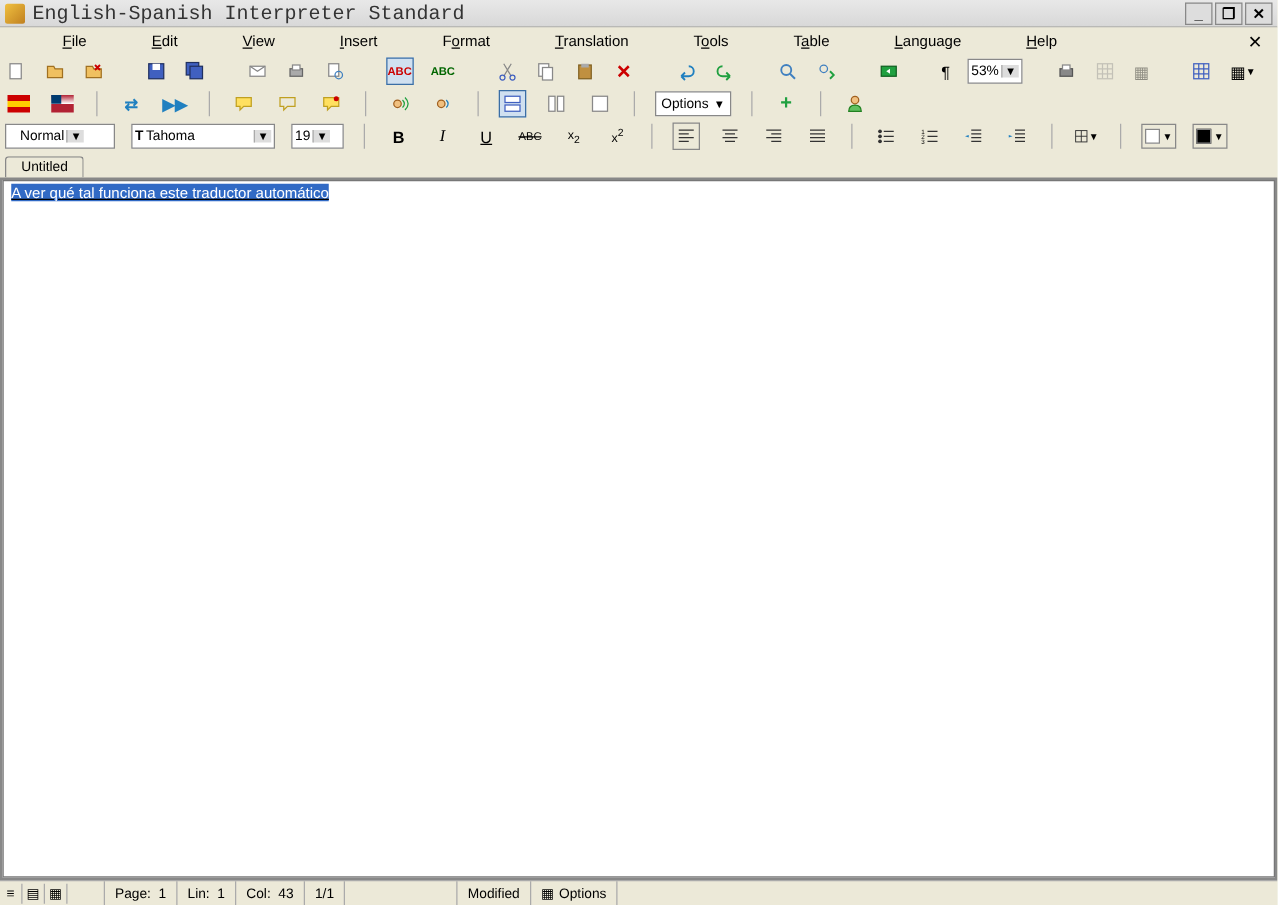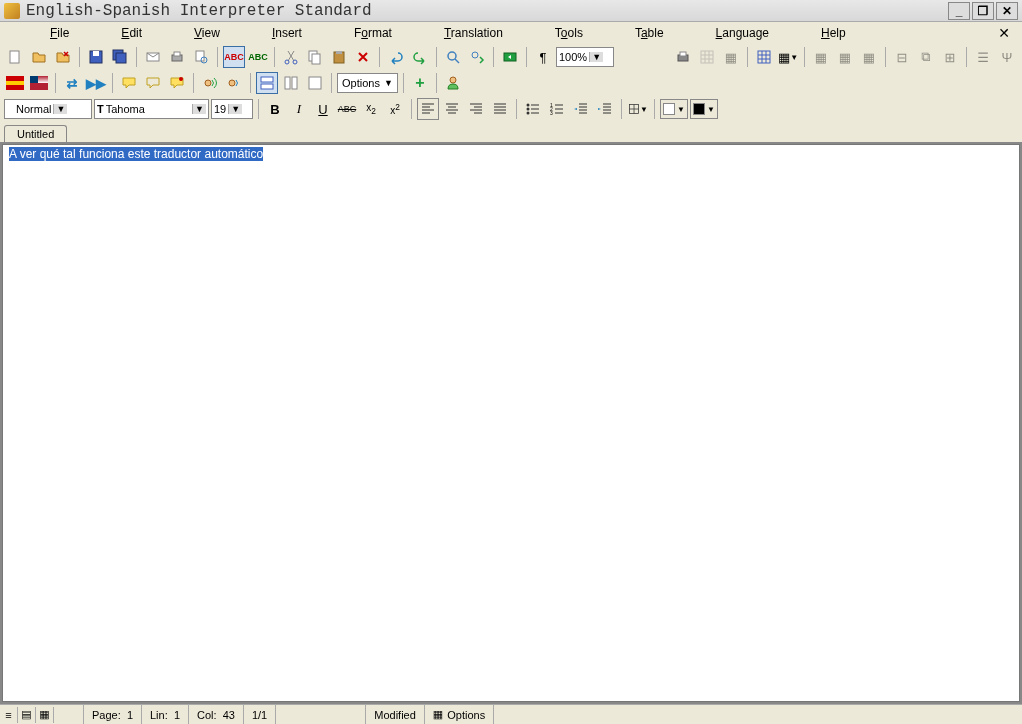--- a/index.html
+++ b/index.html
@@ -6,29 +6,29 @@
 body { font-family: Tahoma, sans-serif; font-size: 11px; background: #ece9d8; width: 1022px; height: 724px; overflow: hidden; display: flex; flex-direction: column; }
 .titlebar { background: linear-gradient(to bottom, #e8e8e8, #d8d8d8); height: 22px; display: flex; align-items: center; padding: 0 4px; border-bottom: 1px solid #aaa; }
 .titlebar .icon { width: 16px; height: 16px; background: linear-gradient(135deg, #f0c040, #c08020); margin-right: 6px; border-radius: 2px; }
 .titlebar .title { flex: 1; font-size: 16px; color: #333; font-family: Liberation Mono, monospace; }
 .winbtns { display: flex; gap: 2px; }
 .winbtn { width: 22px; height: 18px; border: 1px solid #888; background: #ddd; display: flex; align-items: center; justify-content: center; font-weight: bold; font-size: 12px; cursor: pointer; }
 .menubar { display: flex; align-items: center; padding: 2px 6px; background: #ece9d8; height: 22px; font-size: 12px; }
 .menuitem { padding: 2px 8px; cursor: pointer; margin-left: 36px; }
 .menuitem u { text-decoration: underline; }
 .menubar .closex { margin-left: auto; padding: 0 6px; cursor: pointer; font-size: 14px; }
-.toolbar { display: flex; align-items: center; padding: 2px 4px; background: #ece9d8; gap: 2px; flex-wrap: nowrap; min-height: 26px; }
+.toolbar { display: flex; align-items: center; padding: 2px 4px; background: #ece9d8; gap: 13px; flex-wrap: nowrap; min-height: 26px; }
 .tbtn { width: 22px; height: 22px; border: 1px solid transparent; display: flex; align-items: center; justify-content: center; cursor: pointer; font-size: 13px; }
 .tbtn.disabled { opacity: 0.4; cursor: default; }
 .sep { width: 1px; height: 20px; background: #aaa; margin: 0 3px; }
 .combo { border: 1px solid #888; background: #fff; height: 20px; display: flex; align-items: center; padding: 0 2px; font-size: 11px; }
 .combo .arrow { width: 14px; text-align: center; background: #ddd; border-left: 1px solid #aaa; margin-left: 2px; cursor: pointer; font-size: 9px; }
 .tab-row { display: flex; align-items: flex-end; padding: 0 4px; background: #ece9d8; height: 20px; }
 .tab { padding: 2px 12px; background: #ece9d8; border: 1px solid #888; border-bottom: none; font-size: 11px; cursor: pointer; border-radius: 3px 3px 0 0; }
-.editor-container { flex: 1; display: flex; flex-direction: column; background: #888; gap: 13px; padding: 2px; }
+.editor-container { flex: 1; display: flex; flex-direction: column; background: #888; gap: 13px; padding: 2px; text-decoration: underline; }
 .editor { flex: 1; background: #fff; border: 1px solid #777; padding: 2px 6px; font-size: 12px; overflow: auto; position: relative; }
 .selected-text { background: #316ac5; color: #fff; }
 .statusbar { height: 20px; display: flex; align-items: center; background: #ece9d8; border-top: 1px solid #aaa; font-size: 11px; }
 .statusbar .cell { padding: 0 8px; border-right: 1px solid #aaa; height: 100%; display: flex; align-items: center; }
 .sicon { width: 18px; height: 16px; display: flex; align-items: center; justify-content: center; cursor: pointer; border-right: 1px solid #aaa; }
 .flag { width: 18px; height: 14px; display: inline-block; }
 .flag.es { background: linear-gradient(to bottom, #c00 33%, #fc0 33%, #fc0 66%, #c00 66%); }
 .flag.us { background: linear-gradient(to bottom, #b22234, #fff 50%, #b22234 50%); position: relative; }
 .flag.us::before { content: ''; position: absolute; width: 8px; height: 7px; background: #003b6f; }
 svg { width: 16px; height: 16px; }
@@ -173,21 +173,21 @@
       <svg viewBox="0 0 16 16">
         <rect x="2" y="4" width="12" height="8" fill="#20a040" stroke="#106020"></rect>
         <path d="M6 8l3-2v4z" fill="#fff"></path>
       </svg>
     </div>
   <div class="sep"></div>
   <div class="tbtn">
       <span style="font-size:13px">¶</span>
     </div>
   <div class="combo" style="width:58px;">
-      <span>100%</span>
+      <span>53%</span>
       <span class="arrow">▼</span>
     </div>
   <div style="flex:1"></div>
   <div class="tbtn">
       <svg viewBox="0 0 16 16">
         <rect x="3" y="6" width="10" height="6" fill="#888" stroke="#555"></rect>
         <rect x="5" y="3" width="6" height="4" fill="#fff" stroke="#888"></rect>
       </svg>
     </div>
   <div class="tbtn disabled">

